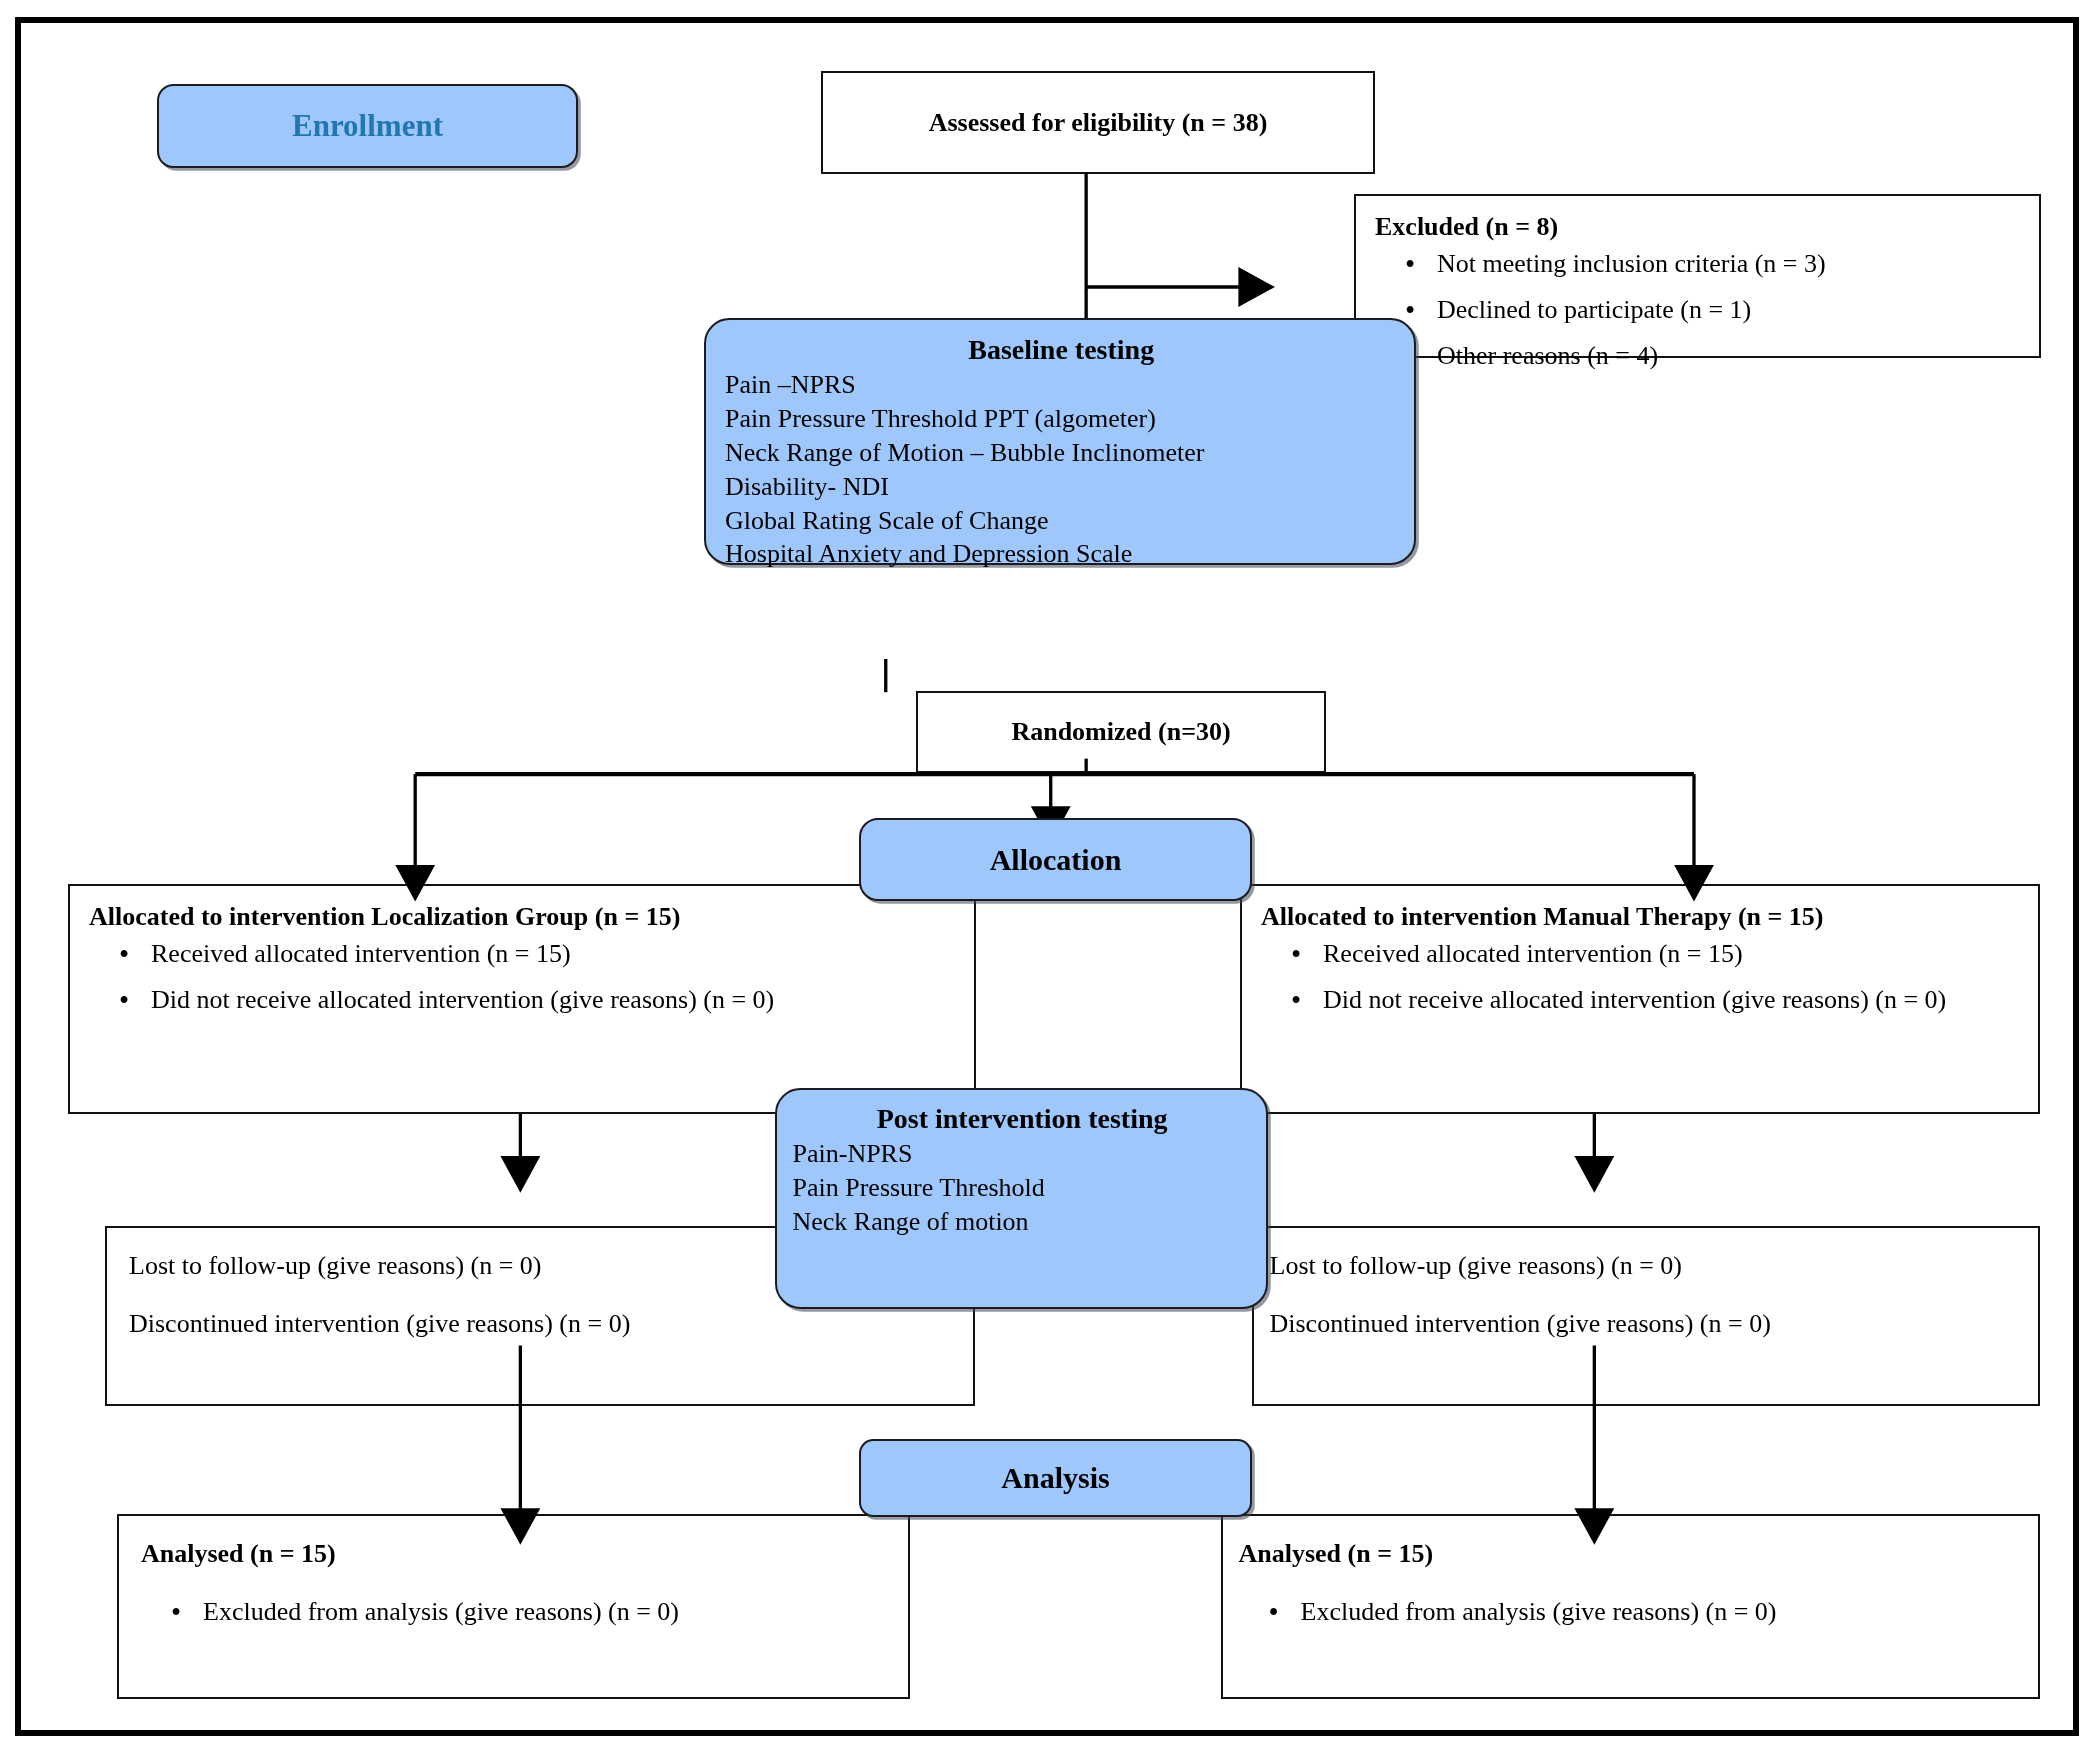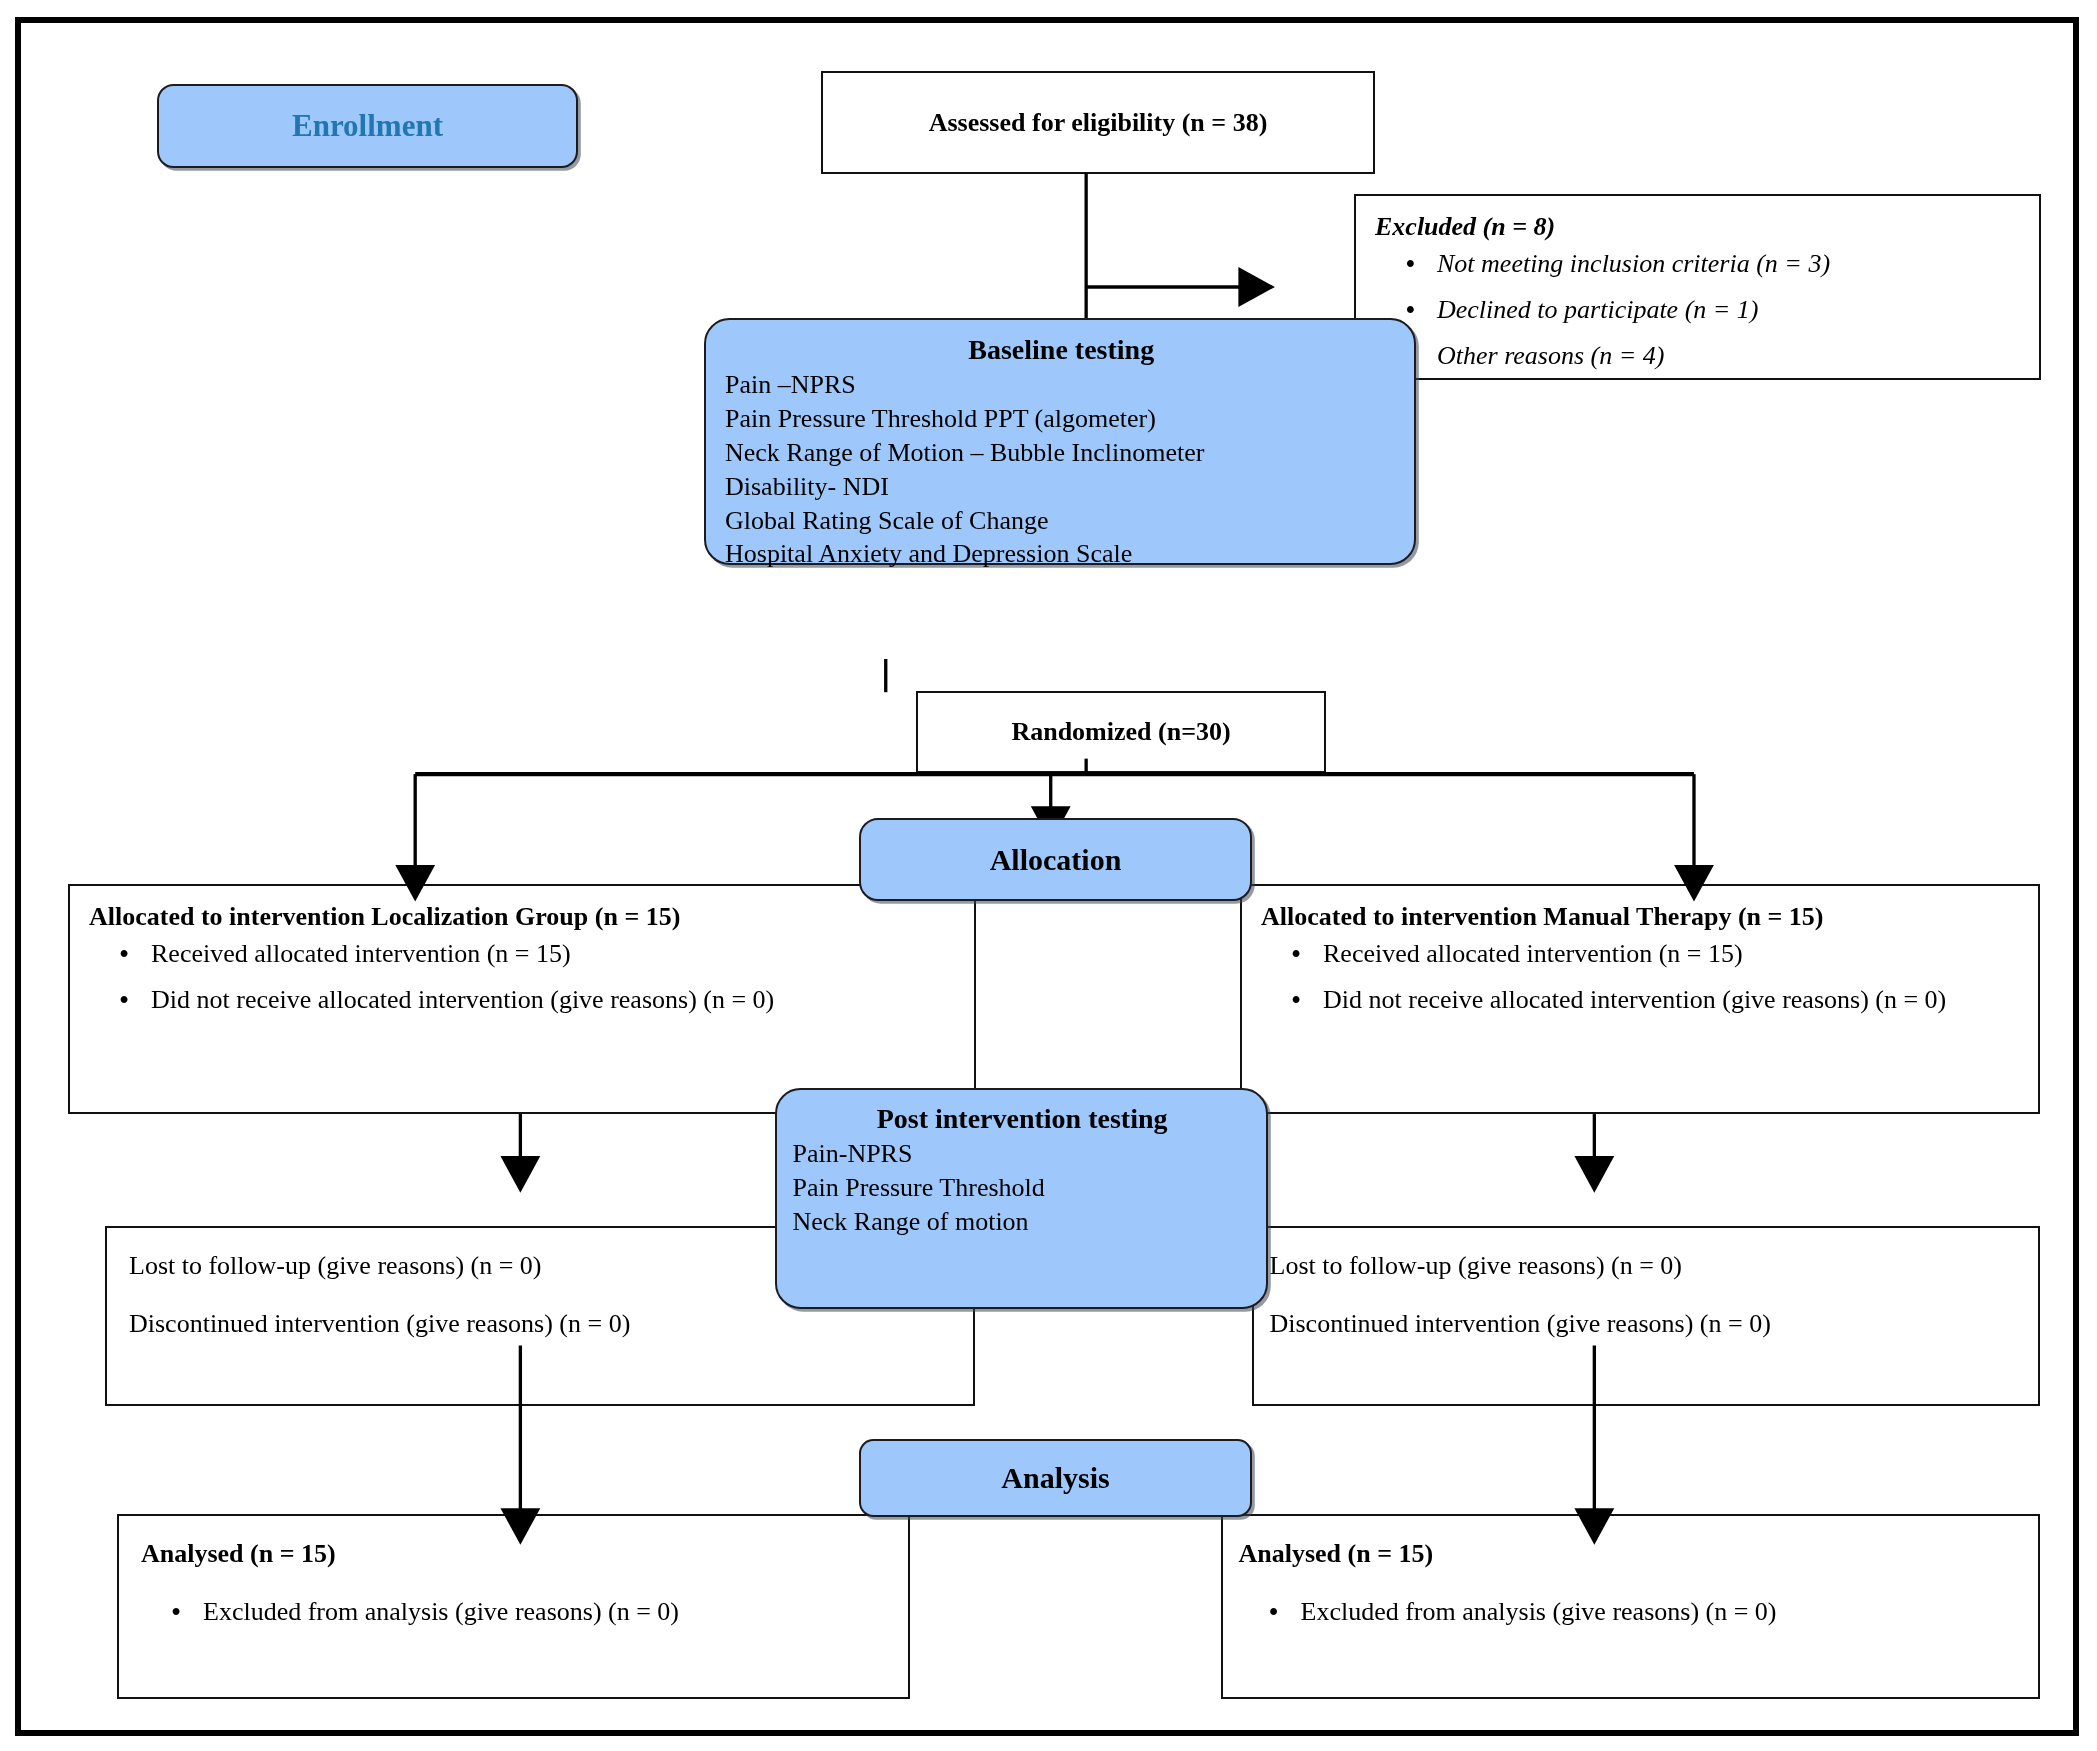--- a/index.html
+++ b/index.html
@@ -105,21 +105,21 @@
   </svg>
 
   <div class="bluebox ctr" style="left:157px;top:84px;width:421px;height:84px;border-radius:16.6px;">
     <span class="hdr" style="font-size:31px;color:#2277b0;">Enrollment</span>
   </div>
 
   <div class="box ctr" style="left:821px;top:71px;width:554px;height:103px;">
     <span class="txt-b">Assessed for eligibility (n = 38)</span>
   </div>
 
-  <div class="box" style="left:1354px;top:194px;width:687px;height:186px;font-style:italic;">
+  <div class="box" style="left:1354px;top:194px;width:687px;height:164px;">
     <div class="pad">
       <div class="txt-b">Excluded (n = 8)</div>
       <ul class="bul">
         <li>Not meeting inclusion criteria (n = 3)</li>
         <li>Declined to participate (n = 1)</li>
         <li>Other reasons (n = 4)</li>
       </ul>
     </div>
   </div>
 

